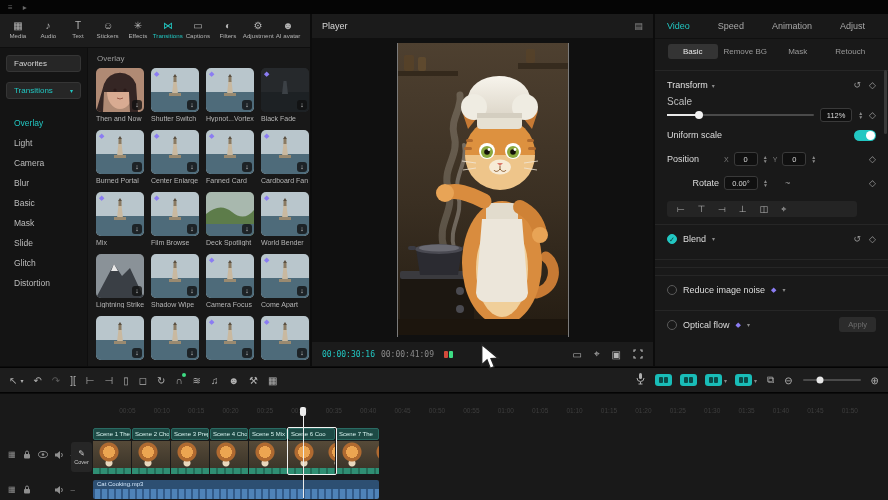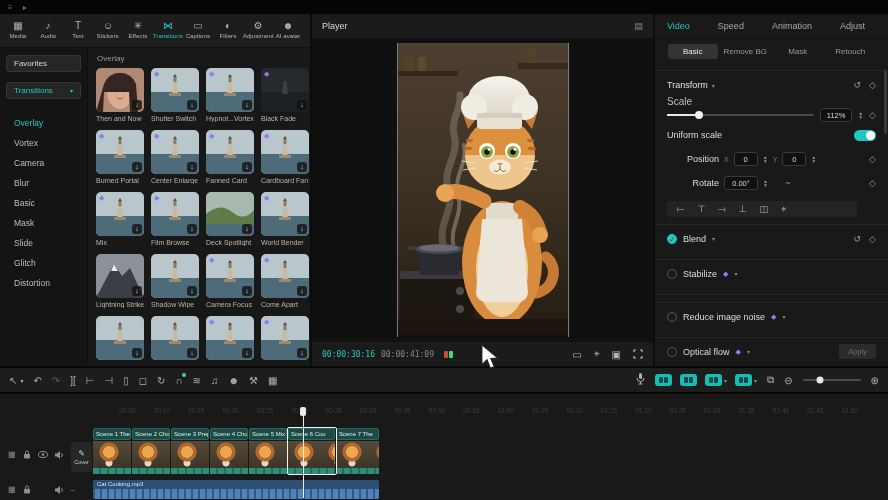--- a/index.html
+++ b/index.html
@@ -192,21 +192,21 @@
     <div class="sidebar">
       <div class="side-btn">
         <span>Favorites</span>
       </div>
       <div class="side-btn teal">
         <span>Transitions</span>
         <span style="font-size:6px;">▾</span>
       </div>
       <div class="cat-list" id="catList">
           <div class="cat-item active">Overlay</div>
-          <div class="cat-item ">Vortex</div>
+          <div class="cat-item ">Light</div>
           <div class="cat-item ">Camera</div>
           <div class="cat-item ">Blur</div>
           <div class="cat-item ">Basic</div>
           <div class="cat-item ">Mask</div>
           <div class="cat-item ">Slide</div>
           <div class="cat-item ">Glitch</div>
           <div class="cat-item ">Distortion</div>
         </div>
     </div>
     <div class="library">
@@ -654,21 +654,21 @@
       </div>
 
       <div class="row" style="height:24px;">
         <span style="font-size:9px;color:#dcdcdc;">Uniform scale</span>
         <span class="toggle">
             <i></i>
           </span>
       </div>
 
       <div class="row" style="height:24px;gap:5px;">
-        <span style="font-size:9px;color:#dcdcdc;width:52px;text-align:right;">Position</span>
+        <span style="font-size:9px;color:#dcdcdc;width:52px;">Position</span>
         <span class="tinylbl">X</span>
         <div class="valbox" style="min-width:24px;">0</div>
         <div class="stepper">
             <span>▲</span>
             <span>▼</span>
           </div>
         <span class="tinylbl">Y</span>
         <div class="valbox" style="min-width:24px;">0</div>
         <div class="stepper">
             <span>▲</span>
@@ -707,29 +707,20 @@
 
     <span class="dd-mini">▾</span>
     <span class="ctl-icons">
               <span>↺</span>
               <span>◇</span>
             </span>
 
   </div>
         </div>
   <div class="divider"></div>
-  <div class="sec">
-          <div class="row chk-row">
-    <span class="chk "></span>
-    <span>Stabilize</span>
-    <span class="vip-mini">◆</span>
-    <span class="dd-mini">▾</span>
-
-  </div>
-        </div>
   <div class="divider"></div>
   <div class="divider"></div>
   <div class="sec">
           <div class="row chk-row">
     <span class="chk "></span>
     <span>Reduce image noise</span>
     <span class="vip-mini">◆</span>
     <span class="dd-mini">▾</span>
 
   </div>

